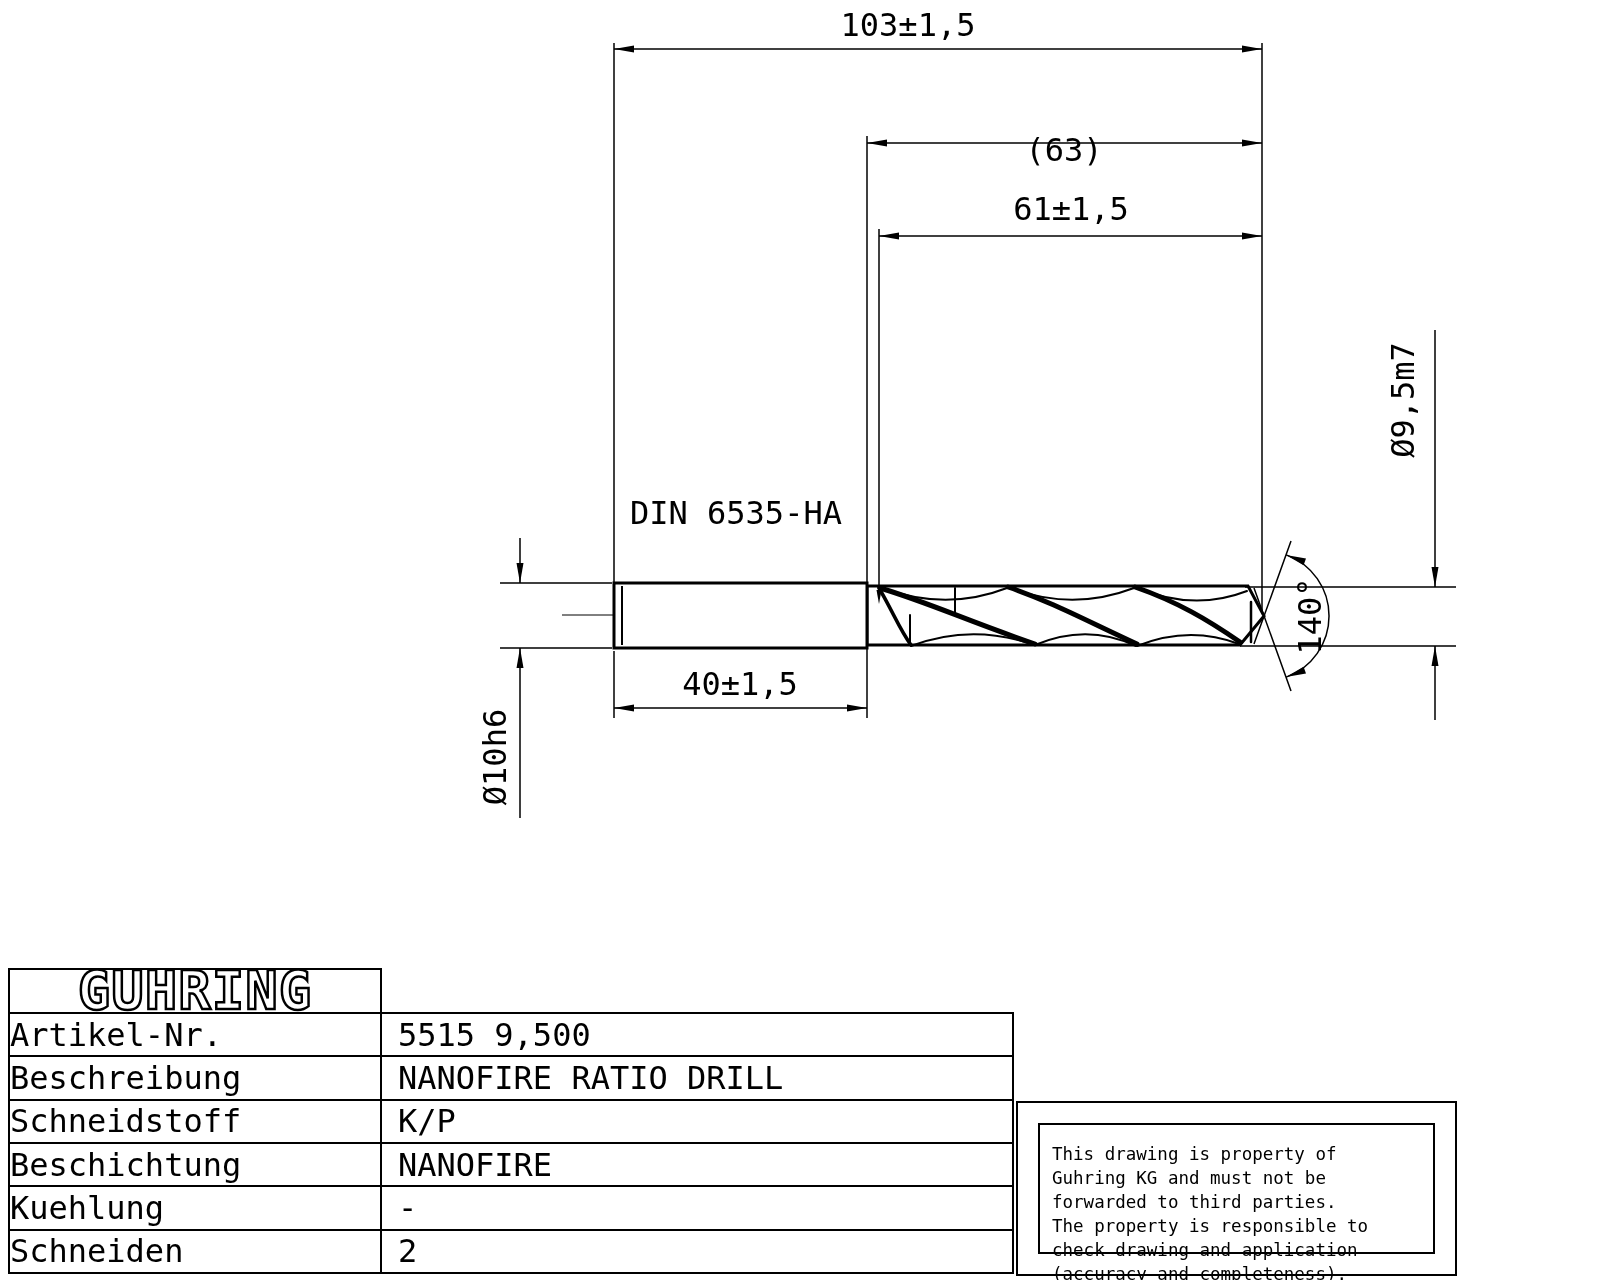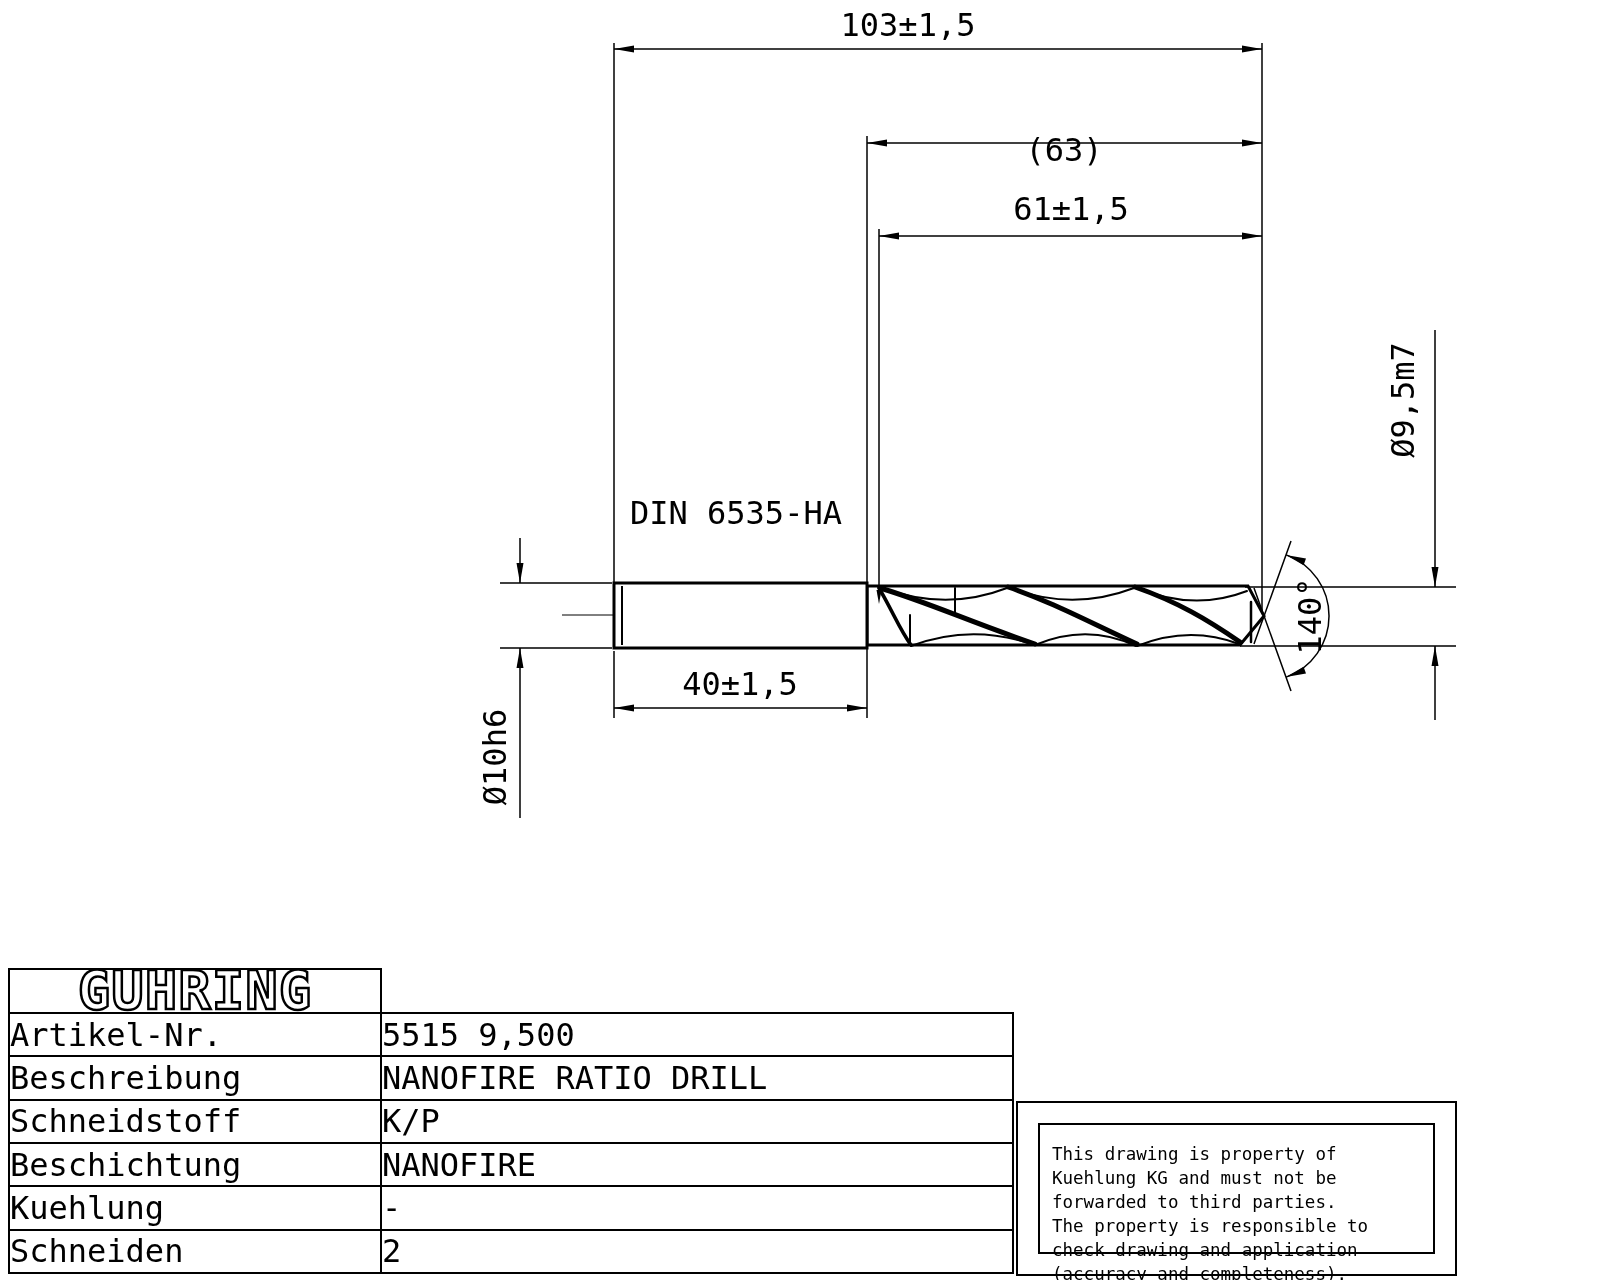--- a/index.html
+++ b/index.html
@@ -60,20 +60,21 @@
   .tb-label {
     width: 372px;
     border-right: 2px solid #000;
     display: flex; align-items: center;
     font-size: 32px;
     white-space: nowrap;
   }
   .tb-value {
     flex: 1;
     display: flex; align-items: center;
+    padding-left: 16px;
     font-size: 32px;
     white-space: nowrap;
   }
 
   
   .note-outer {
     position: absolute;
     left: 1016px; top: 1101px;
     width: 441px; height: 175px;
     border: 2px solid #000;
@@ -201,21 +202,21 @@
     </div>
     <div class="tb-row">
       <div class="tb-label">Schneiden</div>
       <div class="tb-value">2</div>
     </div>
   </div>
 
   <div class="note-outer">
     <div class="note-inner">
       <div class="note-line">This drawing is property of</div>
-      <div class="note-line">Kuehlung KG and must not be</div>
+      <div class="note-line">Guhring KG and must not be</div>
       <div class="note-line">forwarded to third parties.</div>
       <div class="note-line">The property is responsible to</div>
       <div class="note-line">check drawing and application</div>
       <div class="note-line">(accuracy and completeness).</div>
     </div>
   </div>
 
 </div>
 
 </body></html>

